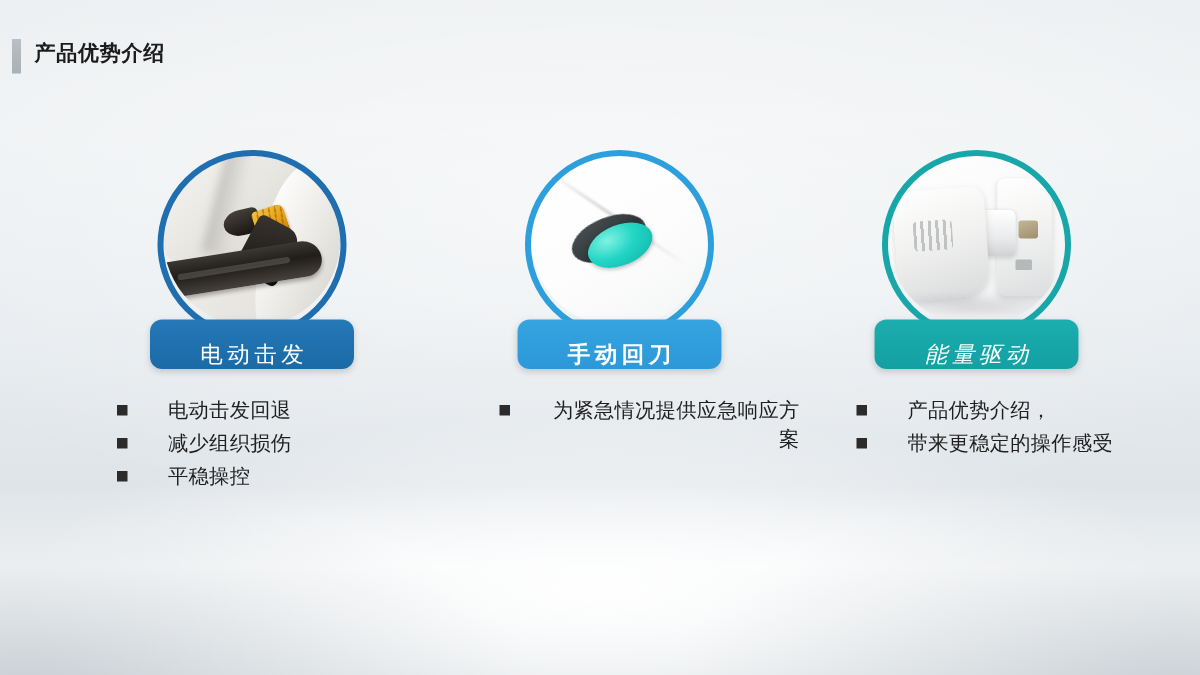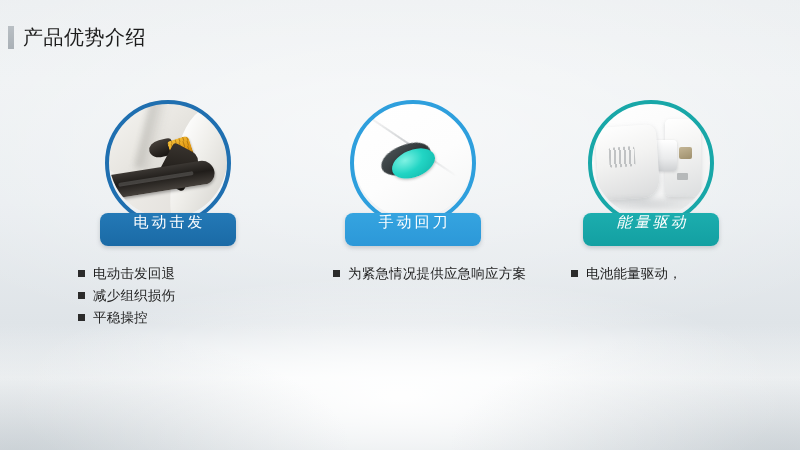--- a/index.html
+++ b/index.html
@@ -54,22 +54,22 @@
     align-items: center;
     z-index: 5;
   }
   #title-accent {
     width: 6px;
     height: 23px;
     background: linear-gradient(to bottom, #b9bfc4, #a9b0b6);
     margin-right: 9px;
   }
   #title-text {
-    font-size: 20px;
-    font-weight: normal;
+    font-size: 14px;
+    font-weight: bold;
     color: #1c1c1c;
     letter-spacing: 0.5px;
     line-height: 1;
     white-space: nowrap;
   }
 
   
   .column {
     position: absolute;
     top: 100px;
@@ -340,26 +340,26 @@
   .pill {
     position: absolute;
     left: 50%;
     transform: translateX(-50%);
     bottom: 0;
     width: 136px;
     height: 33px;
     border-radius: 8px;
     z-index: 6;
     display: flex;
-    align-items: flex-start;
+    align-items: flex-end;
     justify-content: center;
     box-shadow: 0 2px 4px rgba(90,100,110,0.28);
   }
   #col-0 .pill { background: linear-gradient(180deg, #2479b6 0%, #1a6aa6 100%); }
-  #col-1 .pill { background: linear-gradient(180deg, #35a4e0 0%, #2c98d8 100%); }
+  #col-1 .pill { background: linear-gradient(180deg, #35a4e0 0%, #2c98d8 100%); font-weight: bold; }
   #col-2 .pill { background: linear-gradient(180deg, #1cadae 0%, #13a0a2 100%); font-style: italic; }
 
   .pill-label {
     color: #ffffff;
     font-size: 15px;
     letter-spacing: 3px;
     text-indent: 3px;
     font-family: "Liberation Serif", "DejaVu Serif", serif;
     white-space: nowrap;
   }
@@ -374,20 +374,21 @@
     z-index: 4;
   }
   #col-0 .bullets { left: 26px; width: 210px; }
   #col-1 .bullets { left: 36px; width: 200px; text-align: right; }
   #col-2 .bullets { left: 36px; width: 210px; }
 
   .bullets li {
     display: flex;
     align-items: flex-start;
     margin-bottom: 3px;
+    gap: 19px;
   }
   .bullet-mark {
     width: 7px;
     height: 7px;
     background: #2b2b2b;
     flex: 0 0 auto;
     margin-top: 6px;
     margin-right: 8px;
   }
   .bullet-text {
@@ -479,18 +480,22 @@
         </div>
       </div>
       <div class="circle-ring"></div>
       <div class="pill">
         <span class="pill-label">能量驱动</span>
       </div>
     </div>
     <ul class="bullets">
       <li>
         <span class="bullet-mark"></span>
-        <span class="bullet-text">电池能量驱动，</span>
+        <span class="bullet-text">产品优势介绍，</span>
+      </li>
+      <li>
+        <span class="bullet-mark"></span>
+        <span class="bullet-text">带来更稳定的操作感受</span>
       </li>
     </ul>
   </div>
 
 </div>
 
 </body></html>

